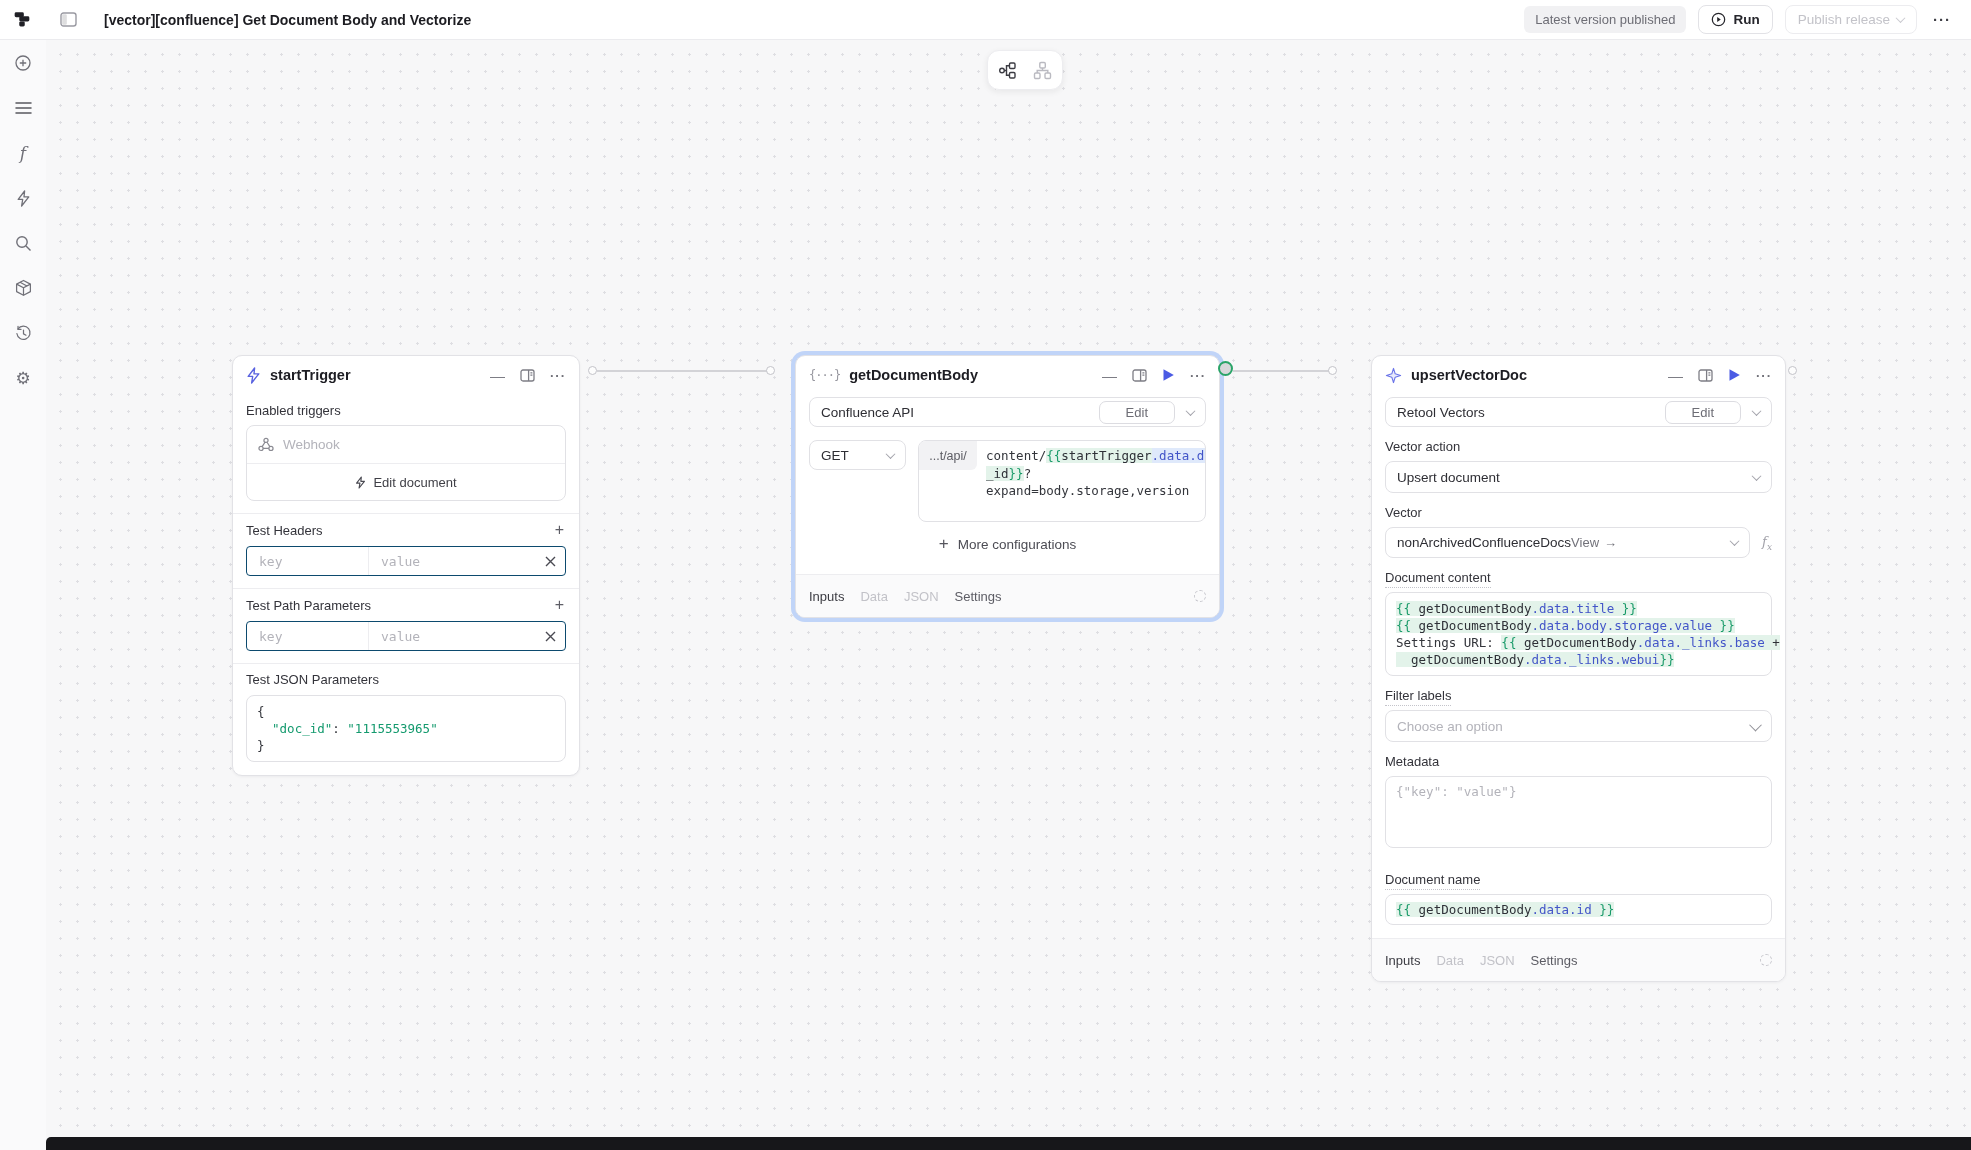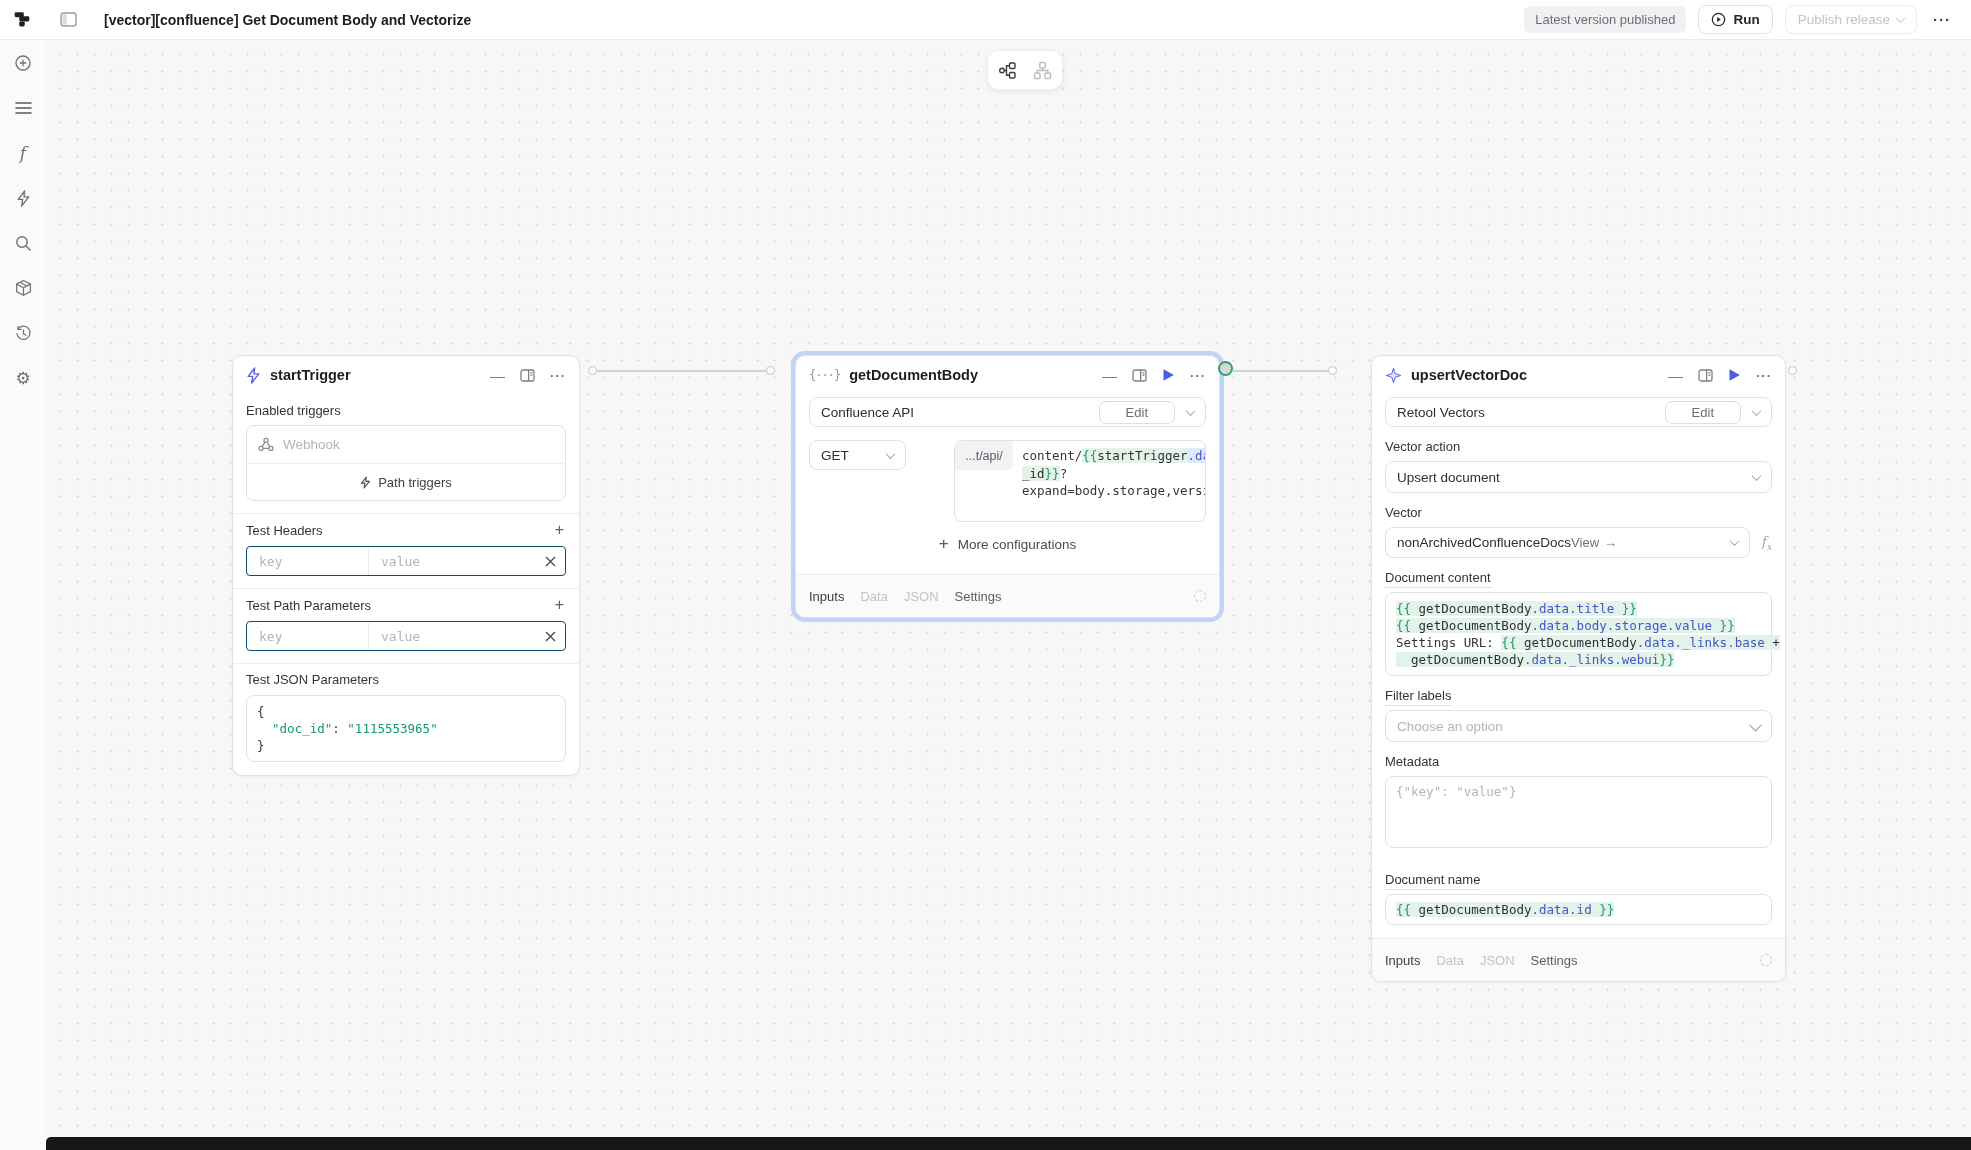--- a/index.html
+++ b/index.html
@@ -126,21 +126,21 @@
   .section{ border-top:1px solid #ededf0; margin:12px -13px 0; padding:2px 13px 0;}
   .kv-row{ border:1px solid #0c4a6e; border-radius:4px; height:30px; display:flex; align-items:stretch; overflow:hidden;}
   .kv-cell{ flex:1; display:flex; align-items:center; padding:0 10px;}
   .kv-cell.key{ max-width:122px; border-right:1px solid #ededf0;}
   .kv-input{ border:none; outline:none; width:100%; font-size:13px; font-family:"DejaVu Sans Mono",monospace; color:#2e2e34; background:transparent;}
   .kv-input::placeholder{ color:#b3b3ba; }
   .x-btn{ width:30px; display:flex; align-items:center; justify-content:center; color:#4a4a52; cursor:pointer; flex:none;}
   
   .req-row{ display:flex; gap:12px; margin-top:13px; align-items:flex-start;}
   .method-select{ width:97px; height:30px; justify-content:space-between; cursor:pointer;}
-  .url-group{ flex:1; display:flex; border:1px solid #e1e1e5; border-radius:8px; min-height:82px; overflow:hidden;margin-left:36px;}
+  .url-group{ flex:1; display:flex; border:1px solid #e1e1e5; border-radius:8px; min-height:82px; overflow:hidden;}
   .url-prefix{
     width:58px; height:29px; background:#f2f2f4; color:#5c5c63; font-size:12.5px;
     display:flex; align-items:center; justify-content:center; border-radius:0 0 6px 0; flex:none;
   }
   .url-editor{ flex:1; padding:6px 9px; font-size:12.5px; line-height:17.5px;}
   .more-config{ display:flex; align-items:center; justify-content:center; gap:9px; height:34px; margin-top:5px; color:#4c4c54; font-size:13.5px; cursor:pointer;}
   .more-config .plus{ font-size:17px; font-weight:300; color:#55555d;}
   
   .vec-row{ display:flex; align-items:center; gap:12px;}
   .vec-select{ flex:1; height:31px; cursor:pointer;}
@@ -301,21 +301,21 @@
             </svg>
         </span>
         <span class="placeholder" style="font-size:13.5px;">Webhook</span>
       </div>
       <div class="edit-trig-row">
         <span class="hicon">
           <svg width="11" height="13" viewBox="0 0 15 17" fill="none" stroke="#4a4a52" stroke-width="1.6" stroke-linejoin="round">
               <path d="M8.6 1 L2.2 9.4 H6.7 L5.6 16 L12.8 6.9 H8.0 Z"></path>
             </svg>
         </span>
-        <span>Path triggers</span>
+        <span>Edit document</span>
       </div>
     </div>
 
     <div class="section">
       <div class="lbl-row">
         <span class="lbl dotted" style="margin:0;">Test Headers</span>
         <span class="plus-btn">+</span>
       </div>
       <div class="kv-row">
         <div class="kv-cell key">

